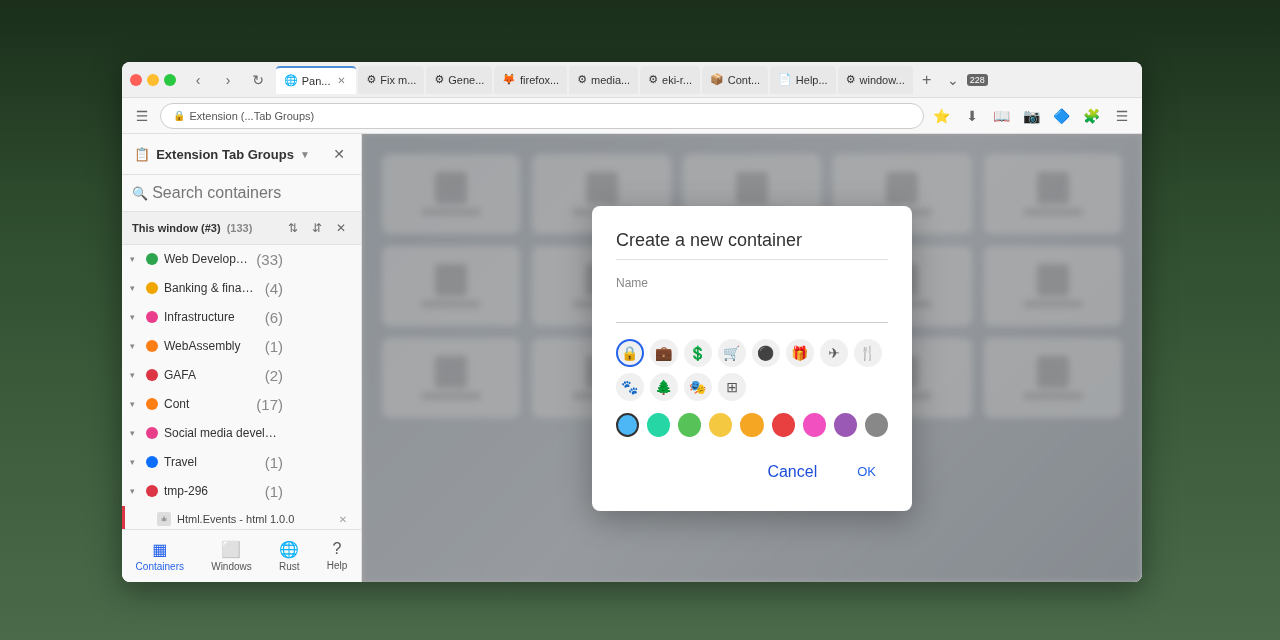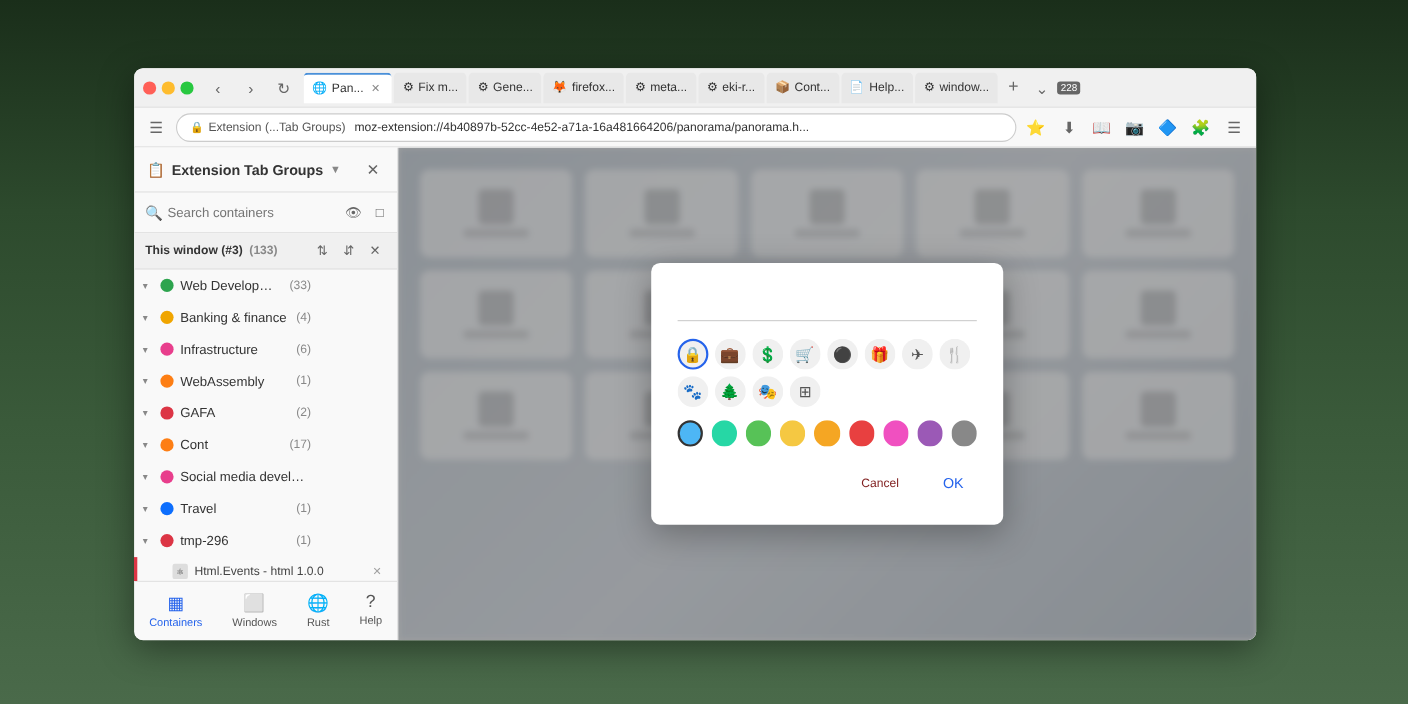--- a/index.html
+++ b/index.html
@@ -208,21 +208,21 @@
       border-bottom: 1px solid #e0e0e0;
       display: flex;
       align-items: center;
       gap: 4px;
     }
 
     .search-input {
       flex: 1;
       border: none;
       background: transparent;
-      font-size: 12px;
+      font-size: 16px;
       color: #333;
       outline: none;
     }
 
     .search-icons {
       display: flex;
       gap: 4px;
     }
 
     .icon-btn {
@@ -291,21 +291,21 @@
       flex: 1;
       color: #333;
       font-size: 12px;
       white-space: nowrap;
       overflow: hidden;
       text-overflow: ellipsis;
     }
 
     .container-count {
       color: #888;
-      font-size: 11px;
+      font-size: 15px;
     }
 
     .container-actions {
       display: flex;
       gap: 2px;
       opacity: 0;
     }
 
     .sub-item {
       display: flex;
@@ -491,22 +491,22 @@
 
     .modal-actions {
       display: flex;
       justify-content: flex-end;
       gap: 16px;
     }
 
     .btn-cancel {
       border: none;
       background: transparent;
-      color: #7f1d1d;
-      font-size: 11px;
+      color: #1d4ed8;
+      font-size: 16px;
       cursor: pointer;
       padding: 6px 12px;
       border-radius: 4px;
       font-weight: 500;
     }
 
     .btn-ok {
       border: none;
       background: transparent;
       color: #2563eb;
@@ -578,21 +578,21 @@
       <div class="tab">
         <span>⚙</span>
         <span>Gene...</span>
       </div>
       <div class="tab">
         <span>🦊</span>
         <span>firefox...</span>
       </div>
       <div class="tab">
         <span>⚙</span>
-        <span>meta...</span>
+        <span>media...</span>
       </div>
       <div class="tab">
         <span>⚙</span>
         <span>eki-r...</span>
       </div>
       <div class="tab">
         <span>📦</span>
         <span>Cont...</span>
       </div>
       <div class="tab">
@@ -607,21 +607,20 @@
       <button class="nav-btn">⌄</button>
       <span class="badge">228</span>
     </div>
   </div>
 
   <div class="address-bar">
     <button class="nav-btn">☰</button>
     <div class="address-input">
       <span class="address-icon">🔒</span>
       <span style="color:#555;font-size:11px;">Extension (...Tab Groups)</span>
-      <span style="color:#333;font-size:11px;margin-left:4px;">moz-extension://4b40897b-52cc-4e52-a71a-16a481664206/panorama/panorama.h...</span>
     </div>
     <button class="nav-btn">⭐</button>
     <button class="nav-btn">⬇</button>
     <button class="nav-btn">📖</button>
     <button class="nav-btn">📷</button>
     <button class="nav-btn" style="color:#0d6efd;">🔷</button>
     <button class="nav-btn">🧩</button>
     <button class="nav-btn">☰</button>
   </div>
 
@@ -861,21 +860,23 @@
             </div>
           <div class="grid-item">
               <div class="grid-icon"></div>
               <div class="grid-label"></div>
             </div>
         </div>
       </div>
 
       <div class="modal-overlay">
         <div class="modal">
-
+          <h2 class="modal-title">Create a new container</h2>
+
+          <p class="modal-name-label">Name</p>
           <input class="modal-name-input" type="text" placeholder="" style="">
 
           
           <div class="icon-row">
             <div class="icon-option selected">🔒</div>
             <div class="icon-option">💼</div>
             <div class="icon-option">💲</div>
             <div class="icon-option">🛒</div>
             <div class="icon-option">⚫</div>
             <div class="icon-option">🎁</div>

